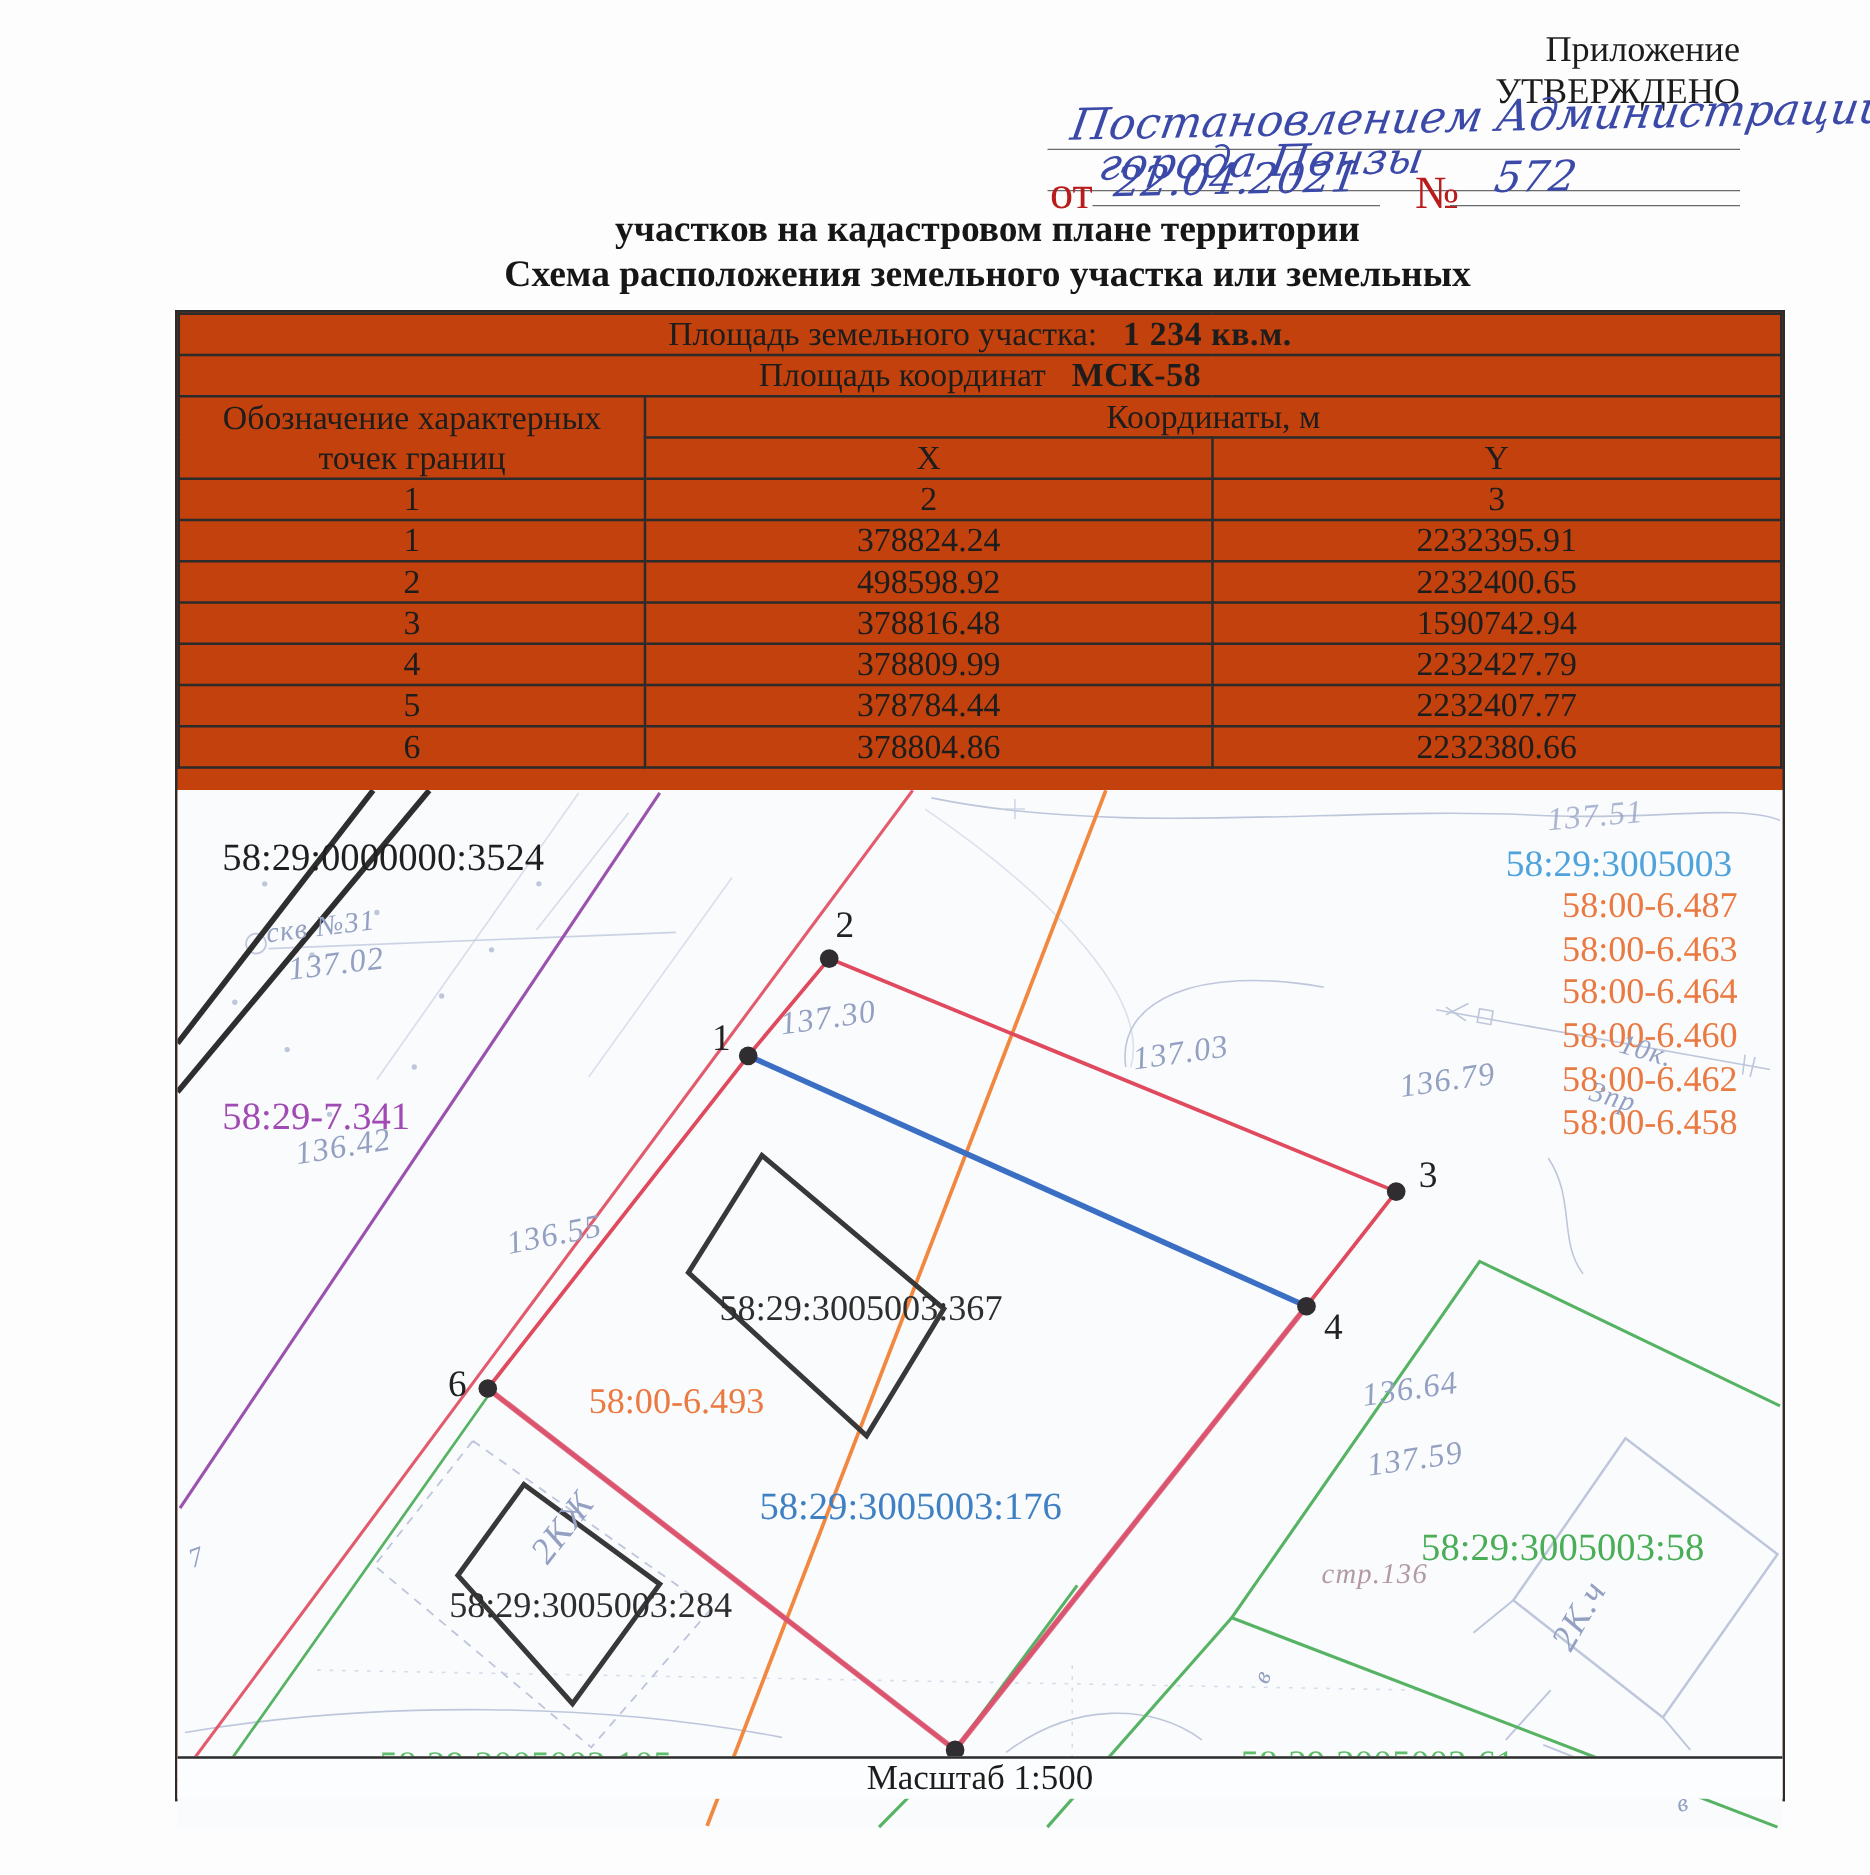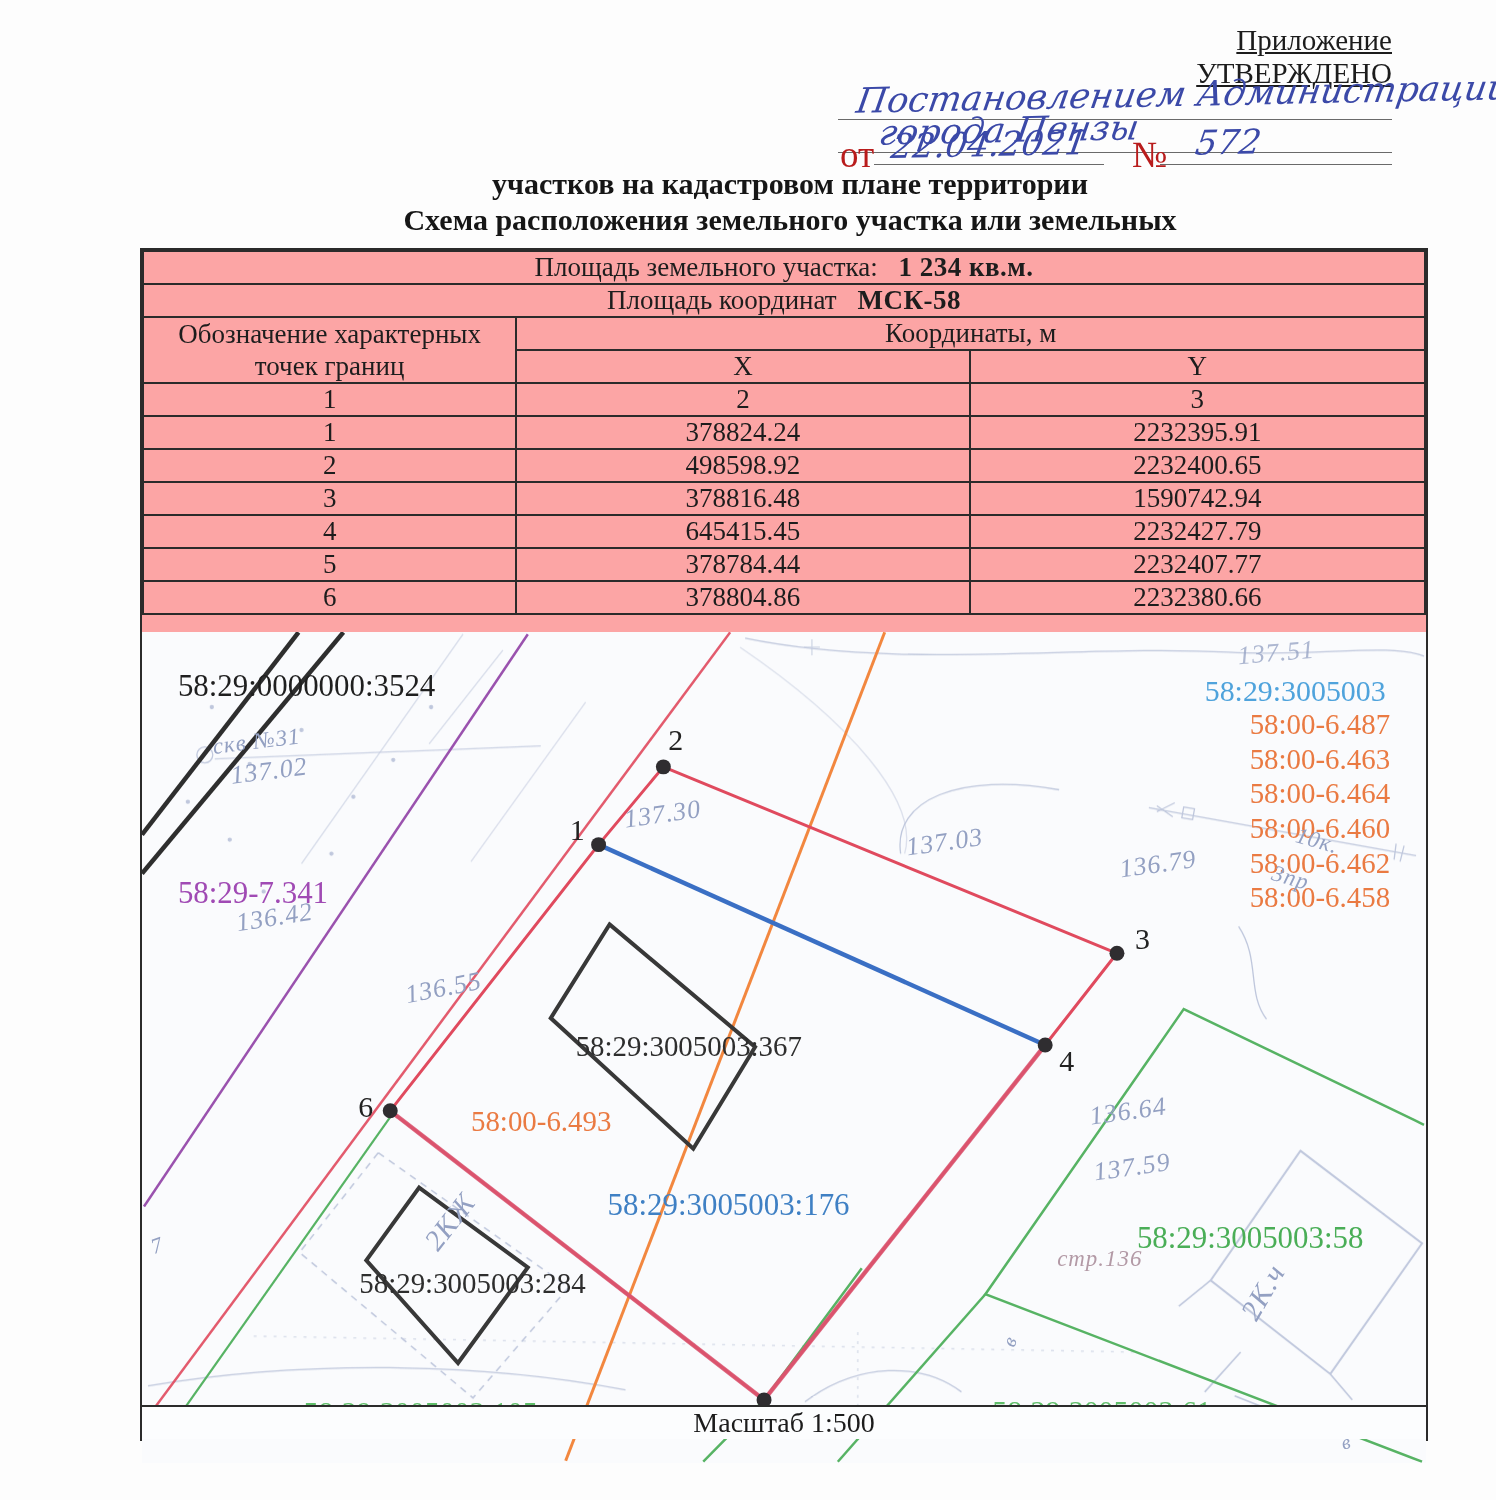--- a/index.html
+++ b/index.html
@@ -1,30 +1,30 @@
 <!DOCTYPE html>
 <html><head>
 <meta charset="utf-8">
 <style>
   html,body{margin:0;padding:0;background:#e8e8e8;}
   .page{position:relative;width:1496px;height:1500px;background:#fdfdfd;overflow:hidden;
         font-family:"Liberation Serif",serif;color:#1c1c1c;}
   
   .hdr-right{position:absolute;left:1000px;top:24px;width:392px;text-align:right;
-             font-size:29px;line-height:33px;text-decoration:underline;}
+             font-size:29px;line-height:33px;}
   .hw{position:absolute;font-family:"DejaVu Serif",serif;font-style:italic;
       color:#3b49a8;transform:skewX(-10deg) rotate(-1.2deg);white-space:nowrap;}
   .rule{position:absolute;height:0;border-top:1.6px solid #6a6a6a;}
   .print-lbl{position:absolute;font-size:37px;color:#b91c1c;}
   
   .title{position:absolute;left:140px;top:166px;width:1300px;text-align:center;
          font-weight:bold;font-size:30px;line-height:36px;color:#161616;}
   
   .sheet{position:absolute;left:140px;top:248px;width:1288px;height:1193px;
-         border:2px solid #2b2b2b;box-sizing:border-box;background:#fca5a5;}
+         border:2px solid #2b2b2b;box-sizing:border-box;background:#c2410c;}
   table.coords{border-collapse:collapse;width:100%;table-layout:fixed;
                font-size:27px;color:#1d1d1d;}
   table.coords td{border:2px solid #2b2b2b;padding:0 4px;height:31px;
                   text-align:center;vertical-align:middle;overflow:hidden;}
   td.info{text-align:left;padding-left:14px;height:33px;}
   td.info b{padding-left:14px;letter-spacing:.5px;}
   .c1{width:373px;} .c2{width:453px;} .c3{width:455px;}
   td.hdr2{height:74px;line-height:32px;}
   
   .map{position:absolute;left:0;top:382px;width:1284px;height:831px;background:#fafbfd;}
@@ -103,21 +103,21 @@
             <td>498598.92</td>
             <td>2232400.65</td>
           </tr>
       <tr>
             <td>3</td>
             <td>378816.48</td>
             <td>1590742.94</td>
           </tr>
       <tr>
             <td>4</td>
-            <td>645415.45</td>
+            <td>378809.99</td>
             <td>2232427.79</td>
           </tr>
       <tr>
             <td>5</td>
             <td>378784.44</td>
             <td>2232407.77</td>
           </tr>
       <tr>
             <td>6</td>
             <td>378804.86</td>

